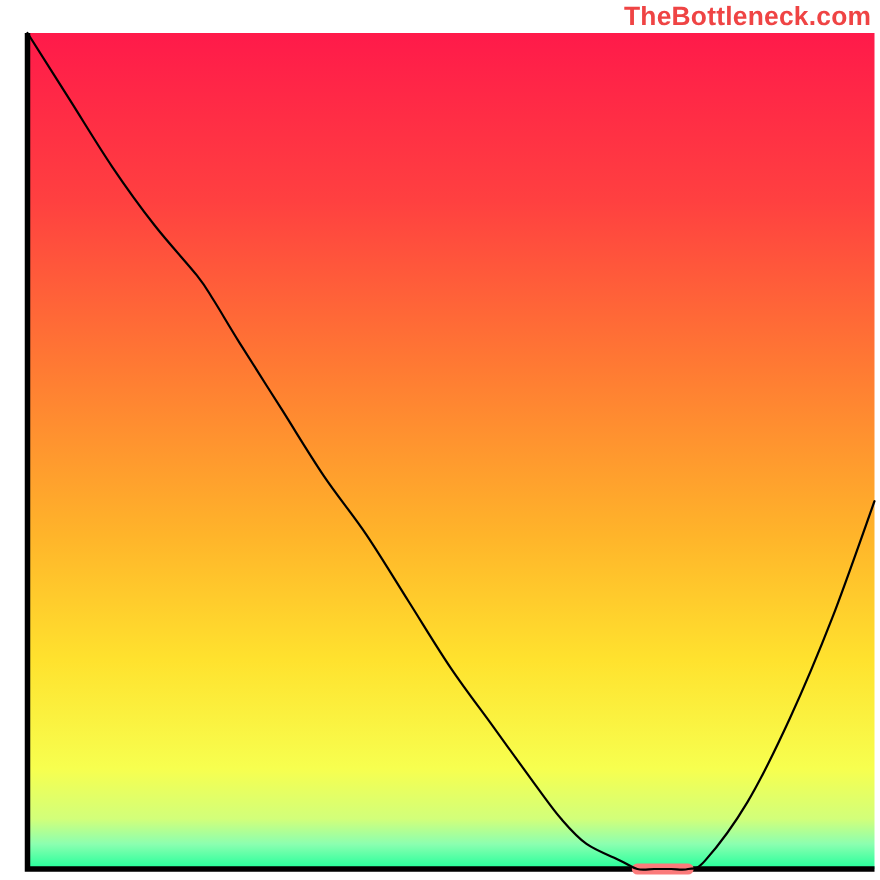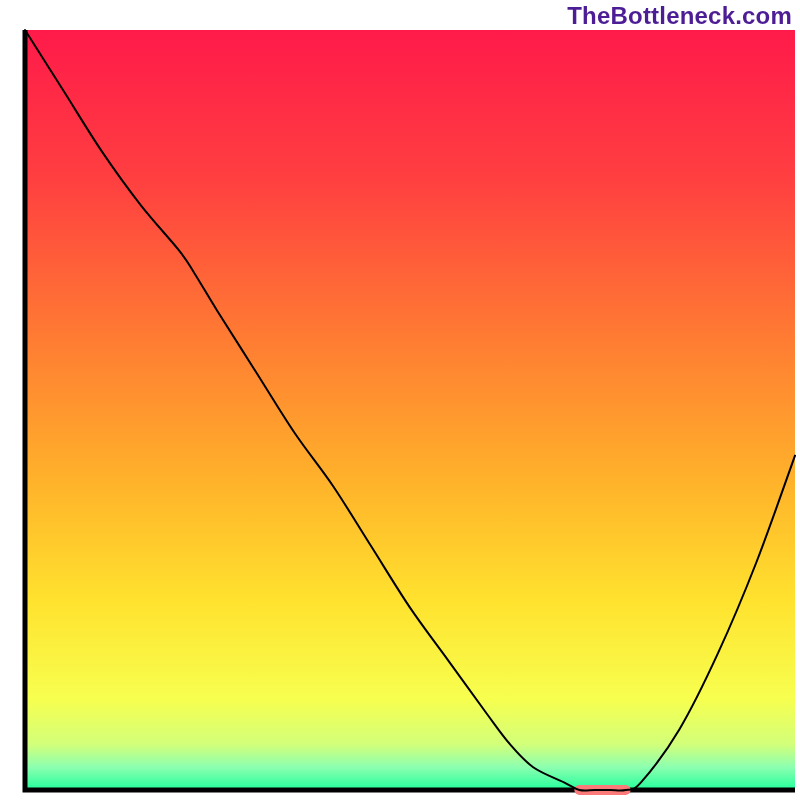--- a/index.html
+++ b/index.html
@@ -15,21 +15,21 @@
     width: 800px;
     height: 800px;
   }
   .watermark {
     position: absolute;
     top: 2px;
     right: 8px;
     font-family: Arial, Helvetica, sans-serif;
     font-size: 24px;
     font-weight: 600;
-    color: #4c1d95;
+    color: #ef4444;
     letter-spacing: 0.2px;
     z-index: 10;
   }
   svg.plot {
     position: absolute;
     left: 0;
     top: 0;
     width: 800px;
     height: 800px;
   }

